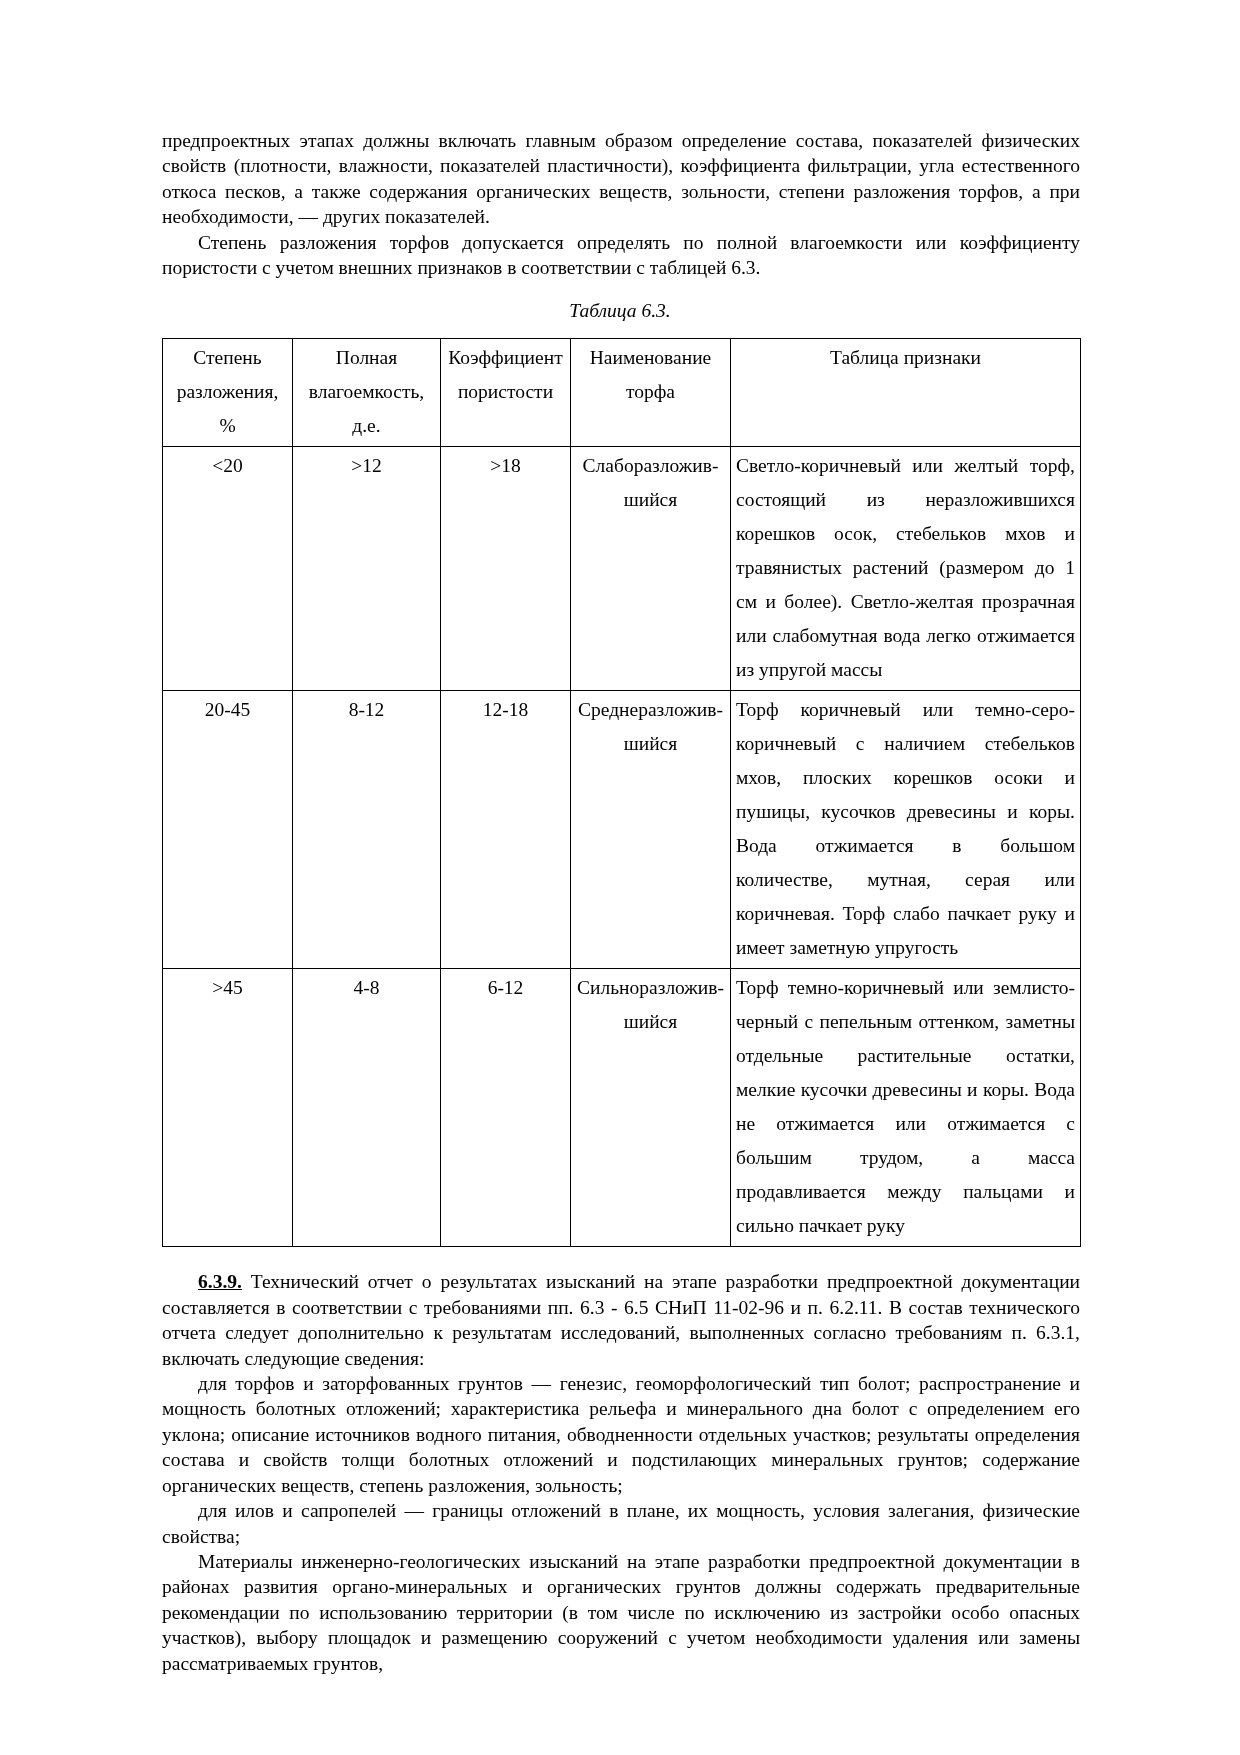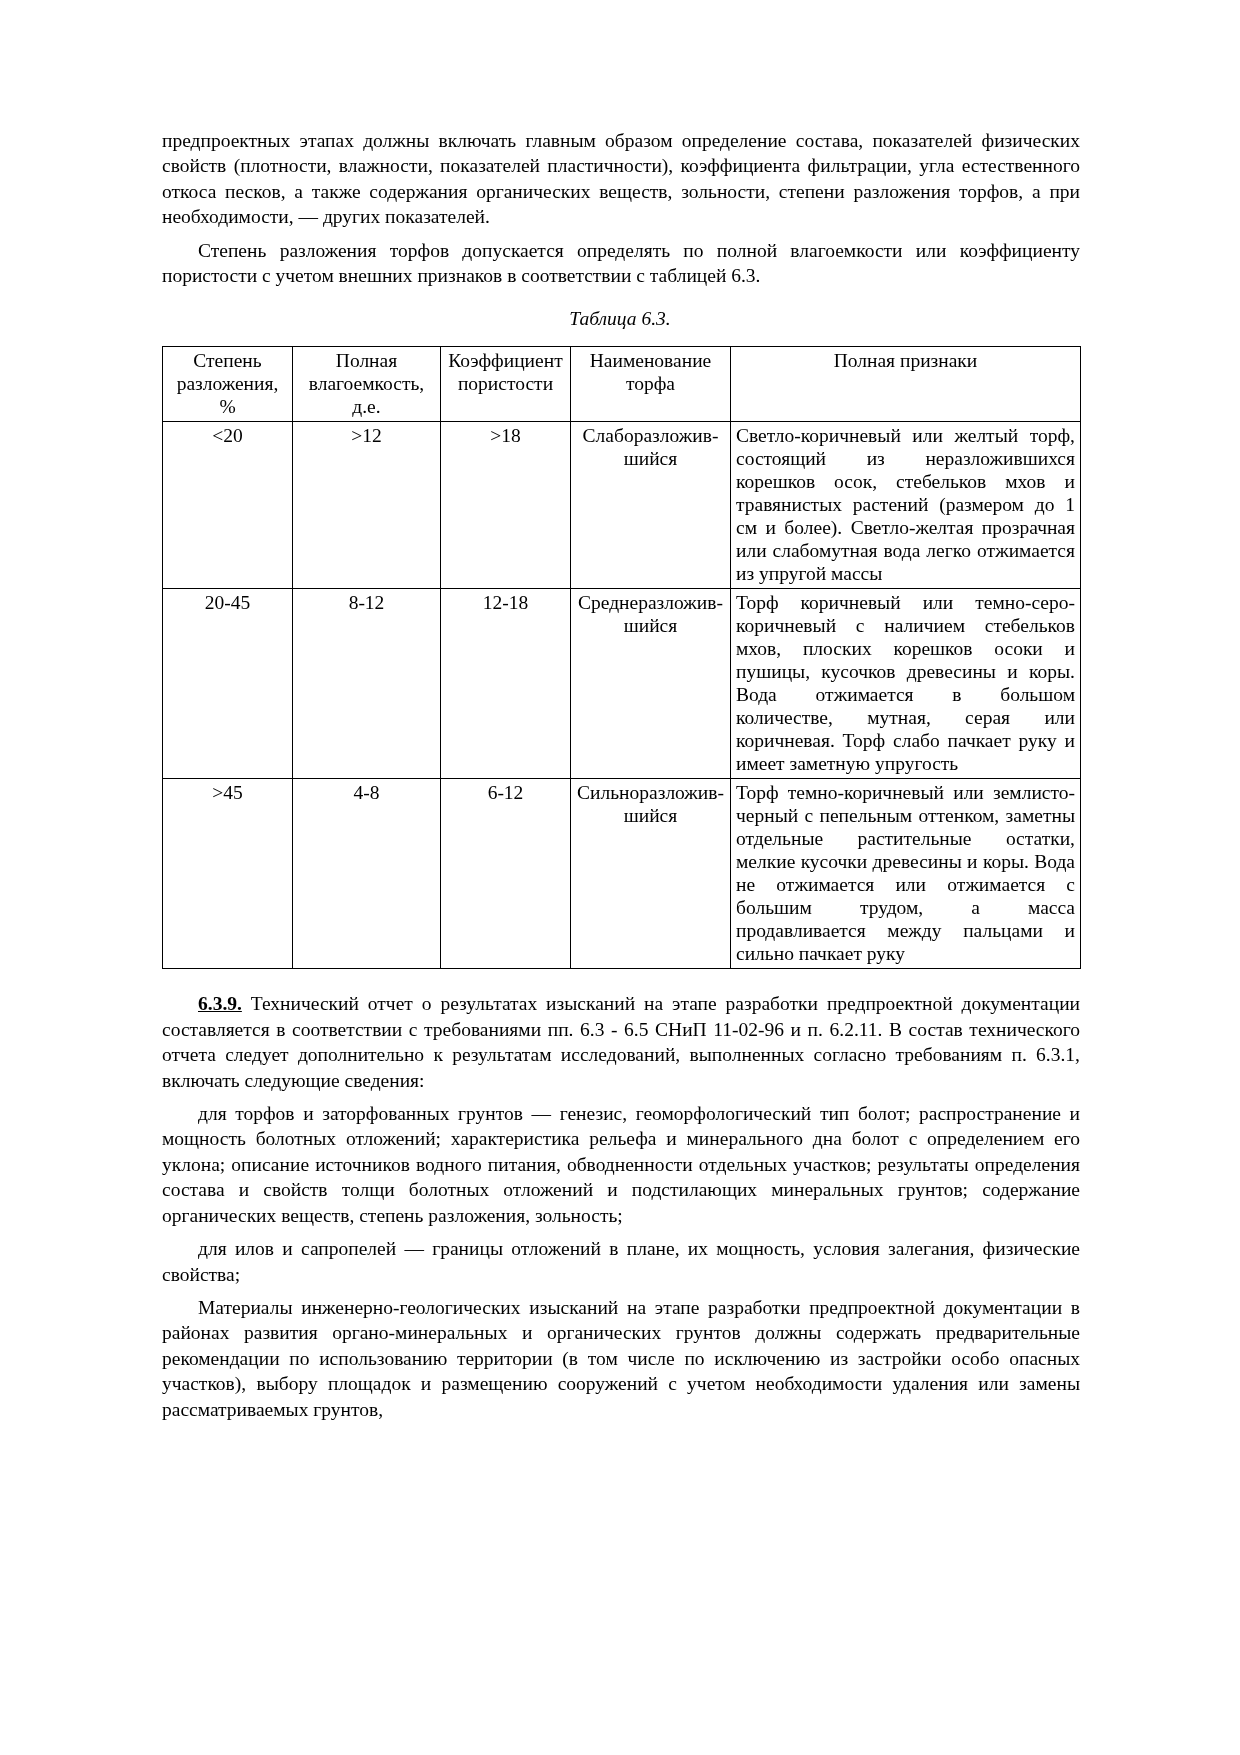--- a/index.html
+++ b/index.html
@@ -46,21 +46,21 @@
   table.t63 {
     border-collapse: collapse;
     width: 918px;
     margin: 0 0 0 0;
     table-layout: fixed;
   }
   table.t63 td, table.t63 th {
     border: 1.6px solid #000000;
     font-weight: normal;
     font-size: 19.5px;
-    line-height: 23px;
+    line-height: 34px;
     padding: 2px 5px 3px 5px;
     vertical-align: top;
   }
   table.t63 th {
     text-align: center;
   }
   td.num {
     text-align: center;
     vertical-align: top;
   }
@@ -76,21 +76,21 @@
     padding-right: 6px;
   }
   .col1 { width: 130px; }
   .col2 { width: 148px; }
   .col3 { width: 130px; }
   .col4 { width: 160px; }
   .col5 { width: 350px; }
   .after-table { margin-top: 22px; }
   .bold { font-weight: bold; text-decoration: underline; }
   p { margin: 0; }
-  .blk p + p { margin-top: 8px; }
+  .blk p + p { margin-top: 0; }
 </style>
 </head>
 <body>
 
 <div class="page">
 
   <div class="blk">
     <p class="body-text para-noindent">предпроектных этапах должны включать главным образом определение состава, показателей физических свойств (плотности, влажности, показателей пластичности), коэффициента фильтрации, угла естественного откоса песков, а также содержания органических веществ, зольности, степени разложения торфов, а при необходимости, — других показателей.</p>
     <p class="body-text para-indent">Степень разложения торфов допускается определять по полной влагоемкости или коэффициенту пористости с учетом внешних признаков в соответствии с таблицей 6.3.</p>
   </div>
@@ -104,21 +104,21 @@
         <col class="col3">
         <col class="col4">
         <col class="col5">
     </colgroup>
     <thead>
       <tr>
         <th>Степень разложения, %</th>
         <th>Полная влагоемкость, д.е.</th>
         <th>Коэффициент пористости</th>
         <th>Наименование торфа</th>
-        <th>Полная признаки</th>
+        <th>Таблица признаки</th>
       </tr>
     </thead>
     <tbody>
       <tr>
         <td class="num">&lt;20</td>
         <td class="num">&gt;12</td>
         <td class="num">&gt;18</td>
         <td class="name">Слаборазложив-шийся</td>
         <td class="descr">Светло-коричневый или желтый торф, состоящий из неразложившихся корешков осок, стебельков мхов и травянистых растений (размером до 1 см и более). Светло-желтая прозрачная или слабомутная вода легко отжимается из упругой массы</td>
       </tr>

